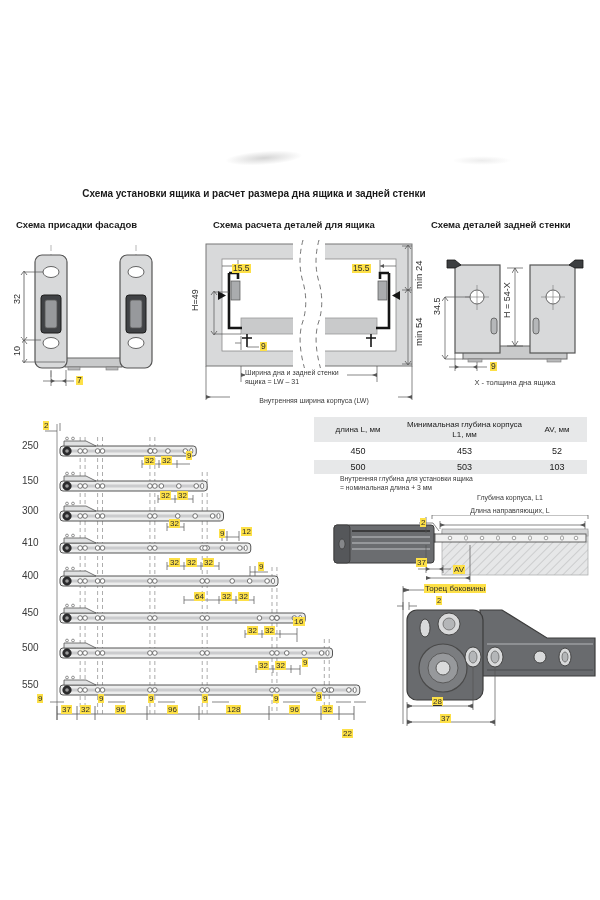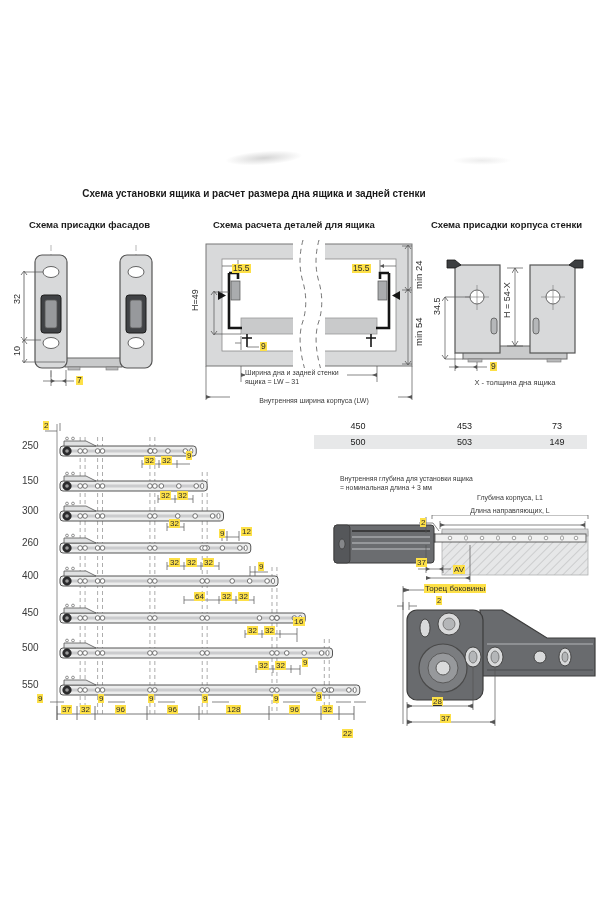--- a/index.html
+++ b/index.html
@@ -22,23 +22,23 @@
 </style>
 </head>
 <body>
 
 <div class="page">
 
   <div class="smudge" style="left:225px;top:151px;width:78px;height:14px;background:radial-gradient(ellipse,rgba(150,150,150,.4),transparent 70%);transform:rotate(-4deg);"></div>
   <div class="smudge" style="left:452px;top:156px;width:60px;height:9px;background:radial-gradient(ellipse,rgba(170,170,170,.22),transparent 70%);"></div>
 
   <div class="title" style="top:188px;">Схема установки ящика и расчет размера дна ящика и задней стенки</div>
-  <div class="h" style="left:16px;top:219px;margin-left:13px;">Схема присадки фасадов</div>
+  <div class="h" style="left:16px;top:219px;">Схема присадки фасадов</div>
   <div class="h" style="left:213px;top:219px;">Схема расчета деталей для ящика</div>
-  <div class="h" style="left:431px;top:219px;">Схема присадки корпуса стенки</div>
+  <div class="h" style="left:431px;top:219px;">Схема деталей задней стенки</div>
 
   <svg style="left:10px;top:240px;" width="190" height="160" viewBox="0 0 190 160">
     <line x1="41" y1="5" x2="41" y2="142" stroke="#999" stroke-width="0.7" stroke-dasharray="6 3"></line>
     <line x1="126" y1="5" x2="126" y2="130" stroke="#999" stroke-width="0.7" stroke-dasharray="6 3"></line>
     <rect x="55" y="118" width="57" height="9" fill="#c9cacb" stroke="#666" stroke-width="1"></rect>
     <rect x="58" y="127" width="12" height="3" fill="#b9babb" stroke="#777" stroke-width="0.6"></rect>
     <rect x="96" y="127" width="12" height="3" fill="#b9babb" stroke="#777" stroke-width="0.6"></rect>
     <rect x="25" y="15" width="32" height="113" rx="7" fill="#d8d9da" stroke="#555" stroke-width="1.2"></rect>
     <rect x="110" y="15" width="32" height="113" rx="7" fill="#d8d9da" stroke="#555" stroke-width="1.2"></rect>
     <ellipse cx="41" cy="32" rx="8" ry="5.5" fill="#fff" stroke="#555" stroke-width="0.9"></ellipse>
@@ -135,29 +135,34 @@
   <span class="dim b" style="left:490px;top:362px;">9</span>
   <div class="note" style="left:440px;top:378px;width:150px;text-align:center;font-size:7.5px;">X - толщина дна ящика</div>
 
   <table class="spec">
     <colgroup>
         <col style="width:88px">
         <col style="width:125px">
         <col style="width:60px">
       </colgroup>
     <tbody>
+        <tr>
+      <th>длина L, мм</th>
+      <th>Минимальная глубина корпуса L1, мм</th>
+      <th>AV, мм</th>
+    </tr>
     <tr>
       <td>450</td>
       <td>453</td>
-      <td>73</td>
+      <td>52</td>
     </tr>
     <tr class="alt">
       <td>500</td>
       <td>503</td>
-      <td>149</td>
+      <td>103</td>
     </tr>
   </tbody>
     </table>
   <div class="note" style="left:340px;top:475px;font-size:6.8px;line-height:8.5px;">
     <div>Внутренняя глубина для установки ящика</div>
     <div>= номинальная длина + 3 мм</div>
   </div>
 
   <svg style="left:330px;top:493px;" width="260" height="92" viewBox="0 0 260 92">
     <defs>
@@ -415,21 +420,21 @@
       <circle cx="309.23" cy="272" r="2.3" fill="#fff" stroke="#555" stroke-width="0.8"></circle>
       <circle cx="328.85" cy="272" r="2.3" fill="#fff" stroke="#555" stroke-width="0.8"></circle>
       <circle cx="311.41" cy="272" r="2.3" fill="#fff" stroke="#555" stroke-width="0.8"></circle>
       <circle cx="293.97" cy="272" r="2.3" fill="#fff" stroke="#555" stroke-width="0.8"></circle>
       <ellipse cx="334.75" cy="272" rx="1.6" ry="2.7" fill="#fff" stroke="#555" stroke-width="0.7"></ellipse>
     </svg>
 
   <span class="lenlab" style="top:440px;">250</span>
   <span class="lenlab" style="top:475px;">150</span>
   <span class="lenlab" style="top:505px;">300</span>
-  <span class="lenlab" style="top:537px;">260</span>
+  <span class="lenlab" style="top:537px;">410</span>
   <span class="lenlab" style="top:570px;">400</span>
   <span class="lenlab" style="top:607px;">450</span>
   <span class="lenlab" style="top:642px;">500</span>
   <span class="lenlab" style="top:679px;">550</span>
 
   <span class="dim" style="left:43px;top:421px;">2</span>
   <span class="dim" style="left:144px;top:456px;">32</span>
   <span class="dim" style="left:161px;top:456px;">32</span>
   <span class="dim" style="left:186px;top:451px;">9</span>
   <span class="dim" style="left:160px;top:491px;">32</span>

